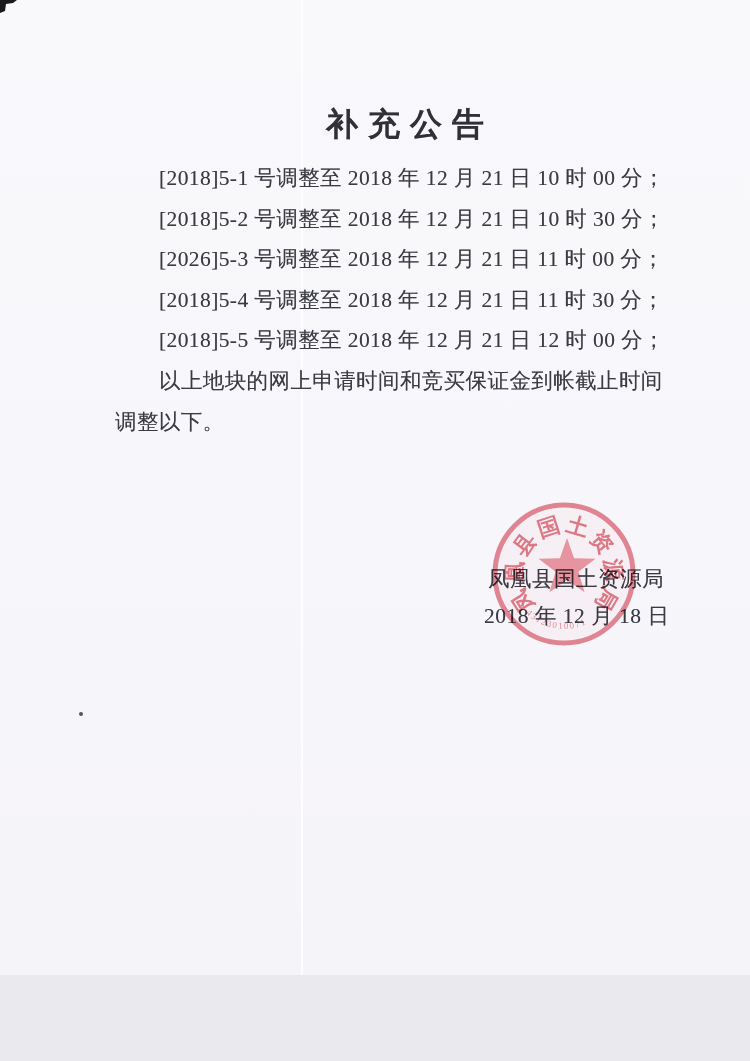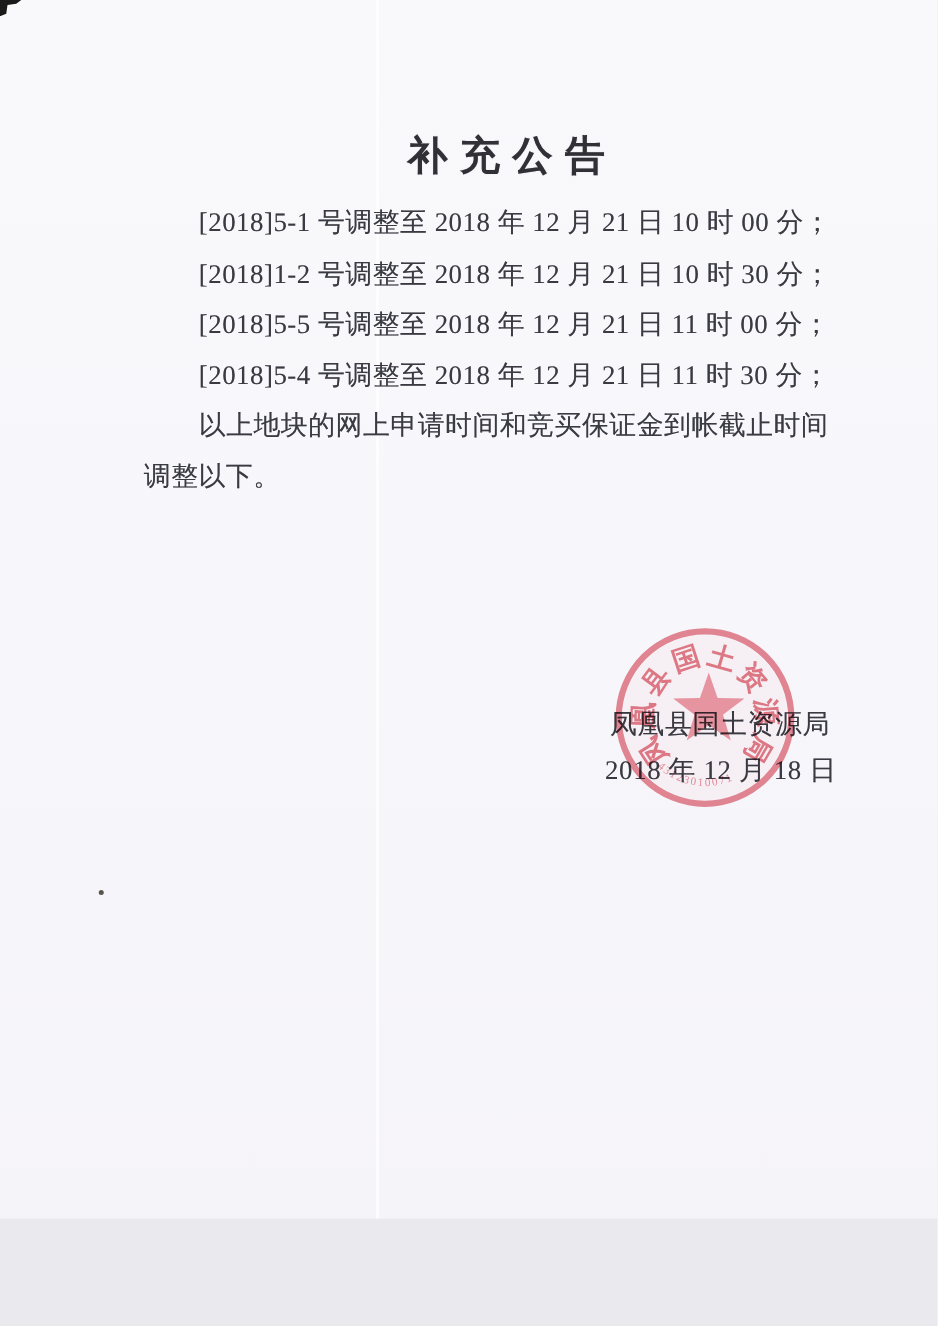--- a/index.html
+++ b/index.html
@@ -83,23 +83,24 @@
 
 <div class="page">
 
   <div class="corner-mark"></div>
   <div class="fold-line"></div>
 
   <h1 class="doc-title">补充公告</h1>
 
   <div class="doc-body">
       <div class="line indent">[2018]5-1 号调整至 2018 年 12 月 21 日 10 时 00 分；</div>
-      <div class="line indent">[2018]1-2 号调整至 2018 年 12 月 21 日 10 时 30 分；</div>
-      <div class="line indent">[2018]5-5 号调整至 2018 年 12 月 21 日 11 时 00 分；</div>
+      <div class="line indent">[2018]5-2 号调整至 2018 年 12 月 21 日 10 时 30 分；</div>
+      <div class="line indent">[2026]5-3 号调整至 2018 年 12 月 21 日 11 时 00 分；</div>
       <div class="line indent">[2018]5-4 号调整至 2018 年 12 月 21 日 11 时 30 分；</div>
+      <div class="line indent">[2018]5-5 号调整至 2018 年 12 月 21 日 12 时 00 分；</div>
       <div class="line indent">以上地块的网上申请时间和竞买保证金到帐截止时间</div>
       <div class="line">调整以下。</div>
     </div>
 
   <div class="sig-org">凤凰县国土资源局</div>
   <div class="sig-date">2018 年 12 月 18 日</div>
 
   <svg class="seal" viewBox="0 0 160 160" aria-hidden="true">
 
     <circle cx="80" cy="80" r="66" fill="rgba(232,120,130,0.05)"></circle>

